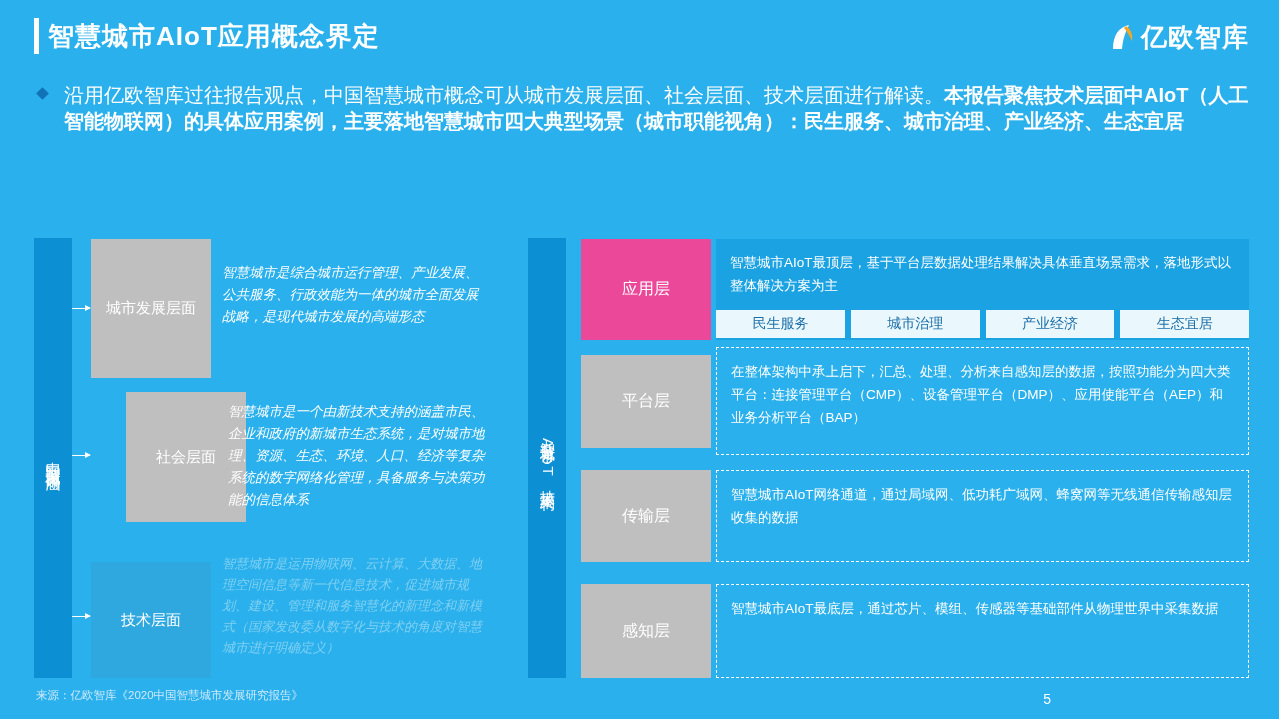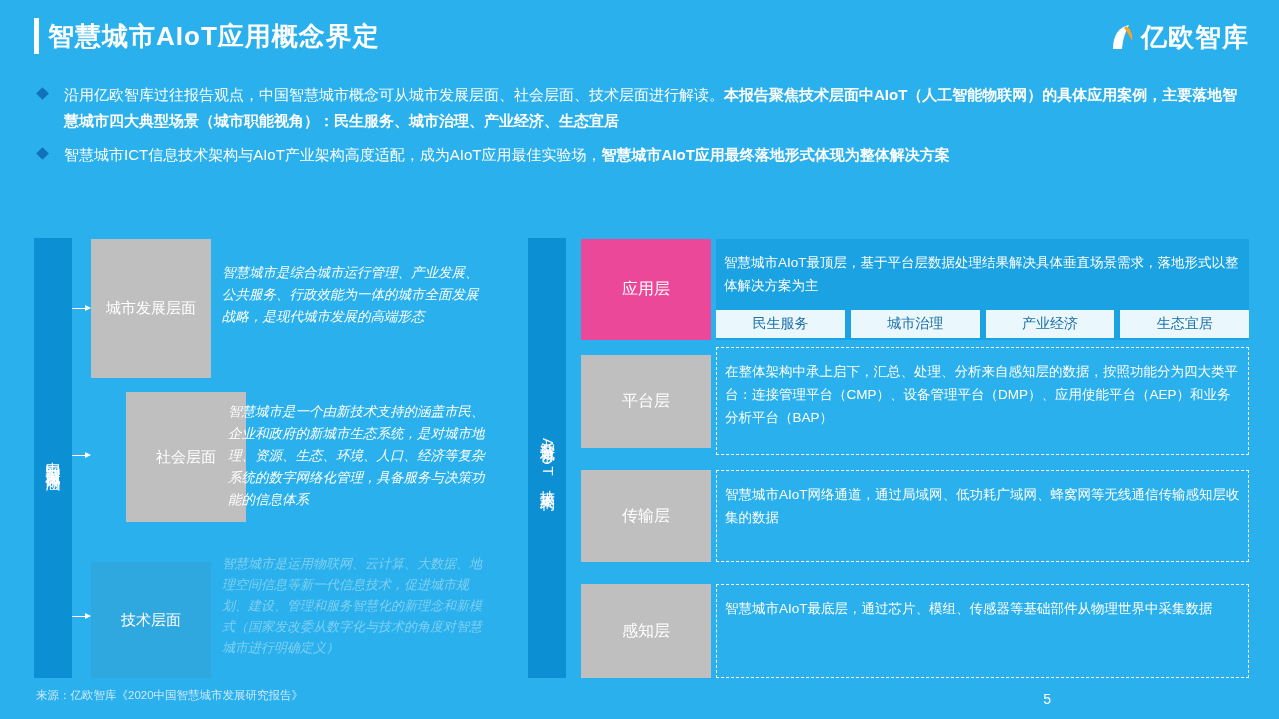--- a/index.html
+++ b/index.html
@@ -68,21 +68,21 @@
   .bullets {
     position: absolute;
     left: 34px;
     top: 82px;
     width: 1215px;
   }
   .bullet {
     position: relative;
     padding-left: 30px;
     color: #ffffff;
-    font-size: 15px;
+    font-size: 20px;
     line-height: 26px;
     margin-bottom: 8px;
   }
   .diamond {
     position: absolute;
     left: 4px;
     top: 7px;
     width: 9px;
     height: 9px;
     background: #1272b8;
@@ -182,21 +182,21 @@
     background: #ec4899;
   }
   .rdesc {
     position: absolute;
     left: 716px;
     width: 533px;
     color: #ffffff;
     font-size: 13.5px;
     line-height: 23px;
     box-sizing: border-box;
-    padding: 12px 8px;
+    padding: 12px 14px;
   }
   .rdesc.dashed {
     border: 1px dashed #ffffff;
   }
   .rdesc.solid {
     background: #1aa2e2;
     border: none;
   }
   .chip-row {
     position: absolute;
@@ -247,24 +247,20 @@
       </span>
       <span class="logo-text">亿欧智库</span>
     </div>
   </div>
 
   <div class="bullets">
     <div class="bullet">
       <span class="diamond"></span>
       <span>沿用亿欧智库过往报告观点，中国智慧城市概念可从城市发展层面、社会层面、技术层面进行解读。</span><span class="bold">本报告聚焦技术层面中AIoT（人工智能物联网）的具体应用案例，主要落地智慧城市四大典型场景（城市职能视角）：民生服务、城市治理、产业经济、生态宜居</span>
     </div>
-    <div class="bullet">
-      <span class="diamond"></span>
-      <span>智慧城市ICT信息技术架构与AIoT产业架构高度适配，成为AIoT应用最佳实验场，</span><span class="bold">智慧城市AIoT应用最终落地形式体现为整体解决方案</span>
-    </div>
   </div>
 
   <div class="left-spine">中国智慧城市内涵</div>
 
   <div class="arrow" style="left:72px; top:308px; width:18px;"></div>
   <div class="arrow" style="left:72px; top:455px; width:18px;"></div>
   <div class="arrow" style="left:72px; top:616px; width:18px;"></div>
 
   <div class="layer-box" style="left:91px; top:239px; width:120px; height:139px;">
     <span>城市发展层面</span>

